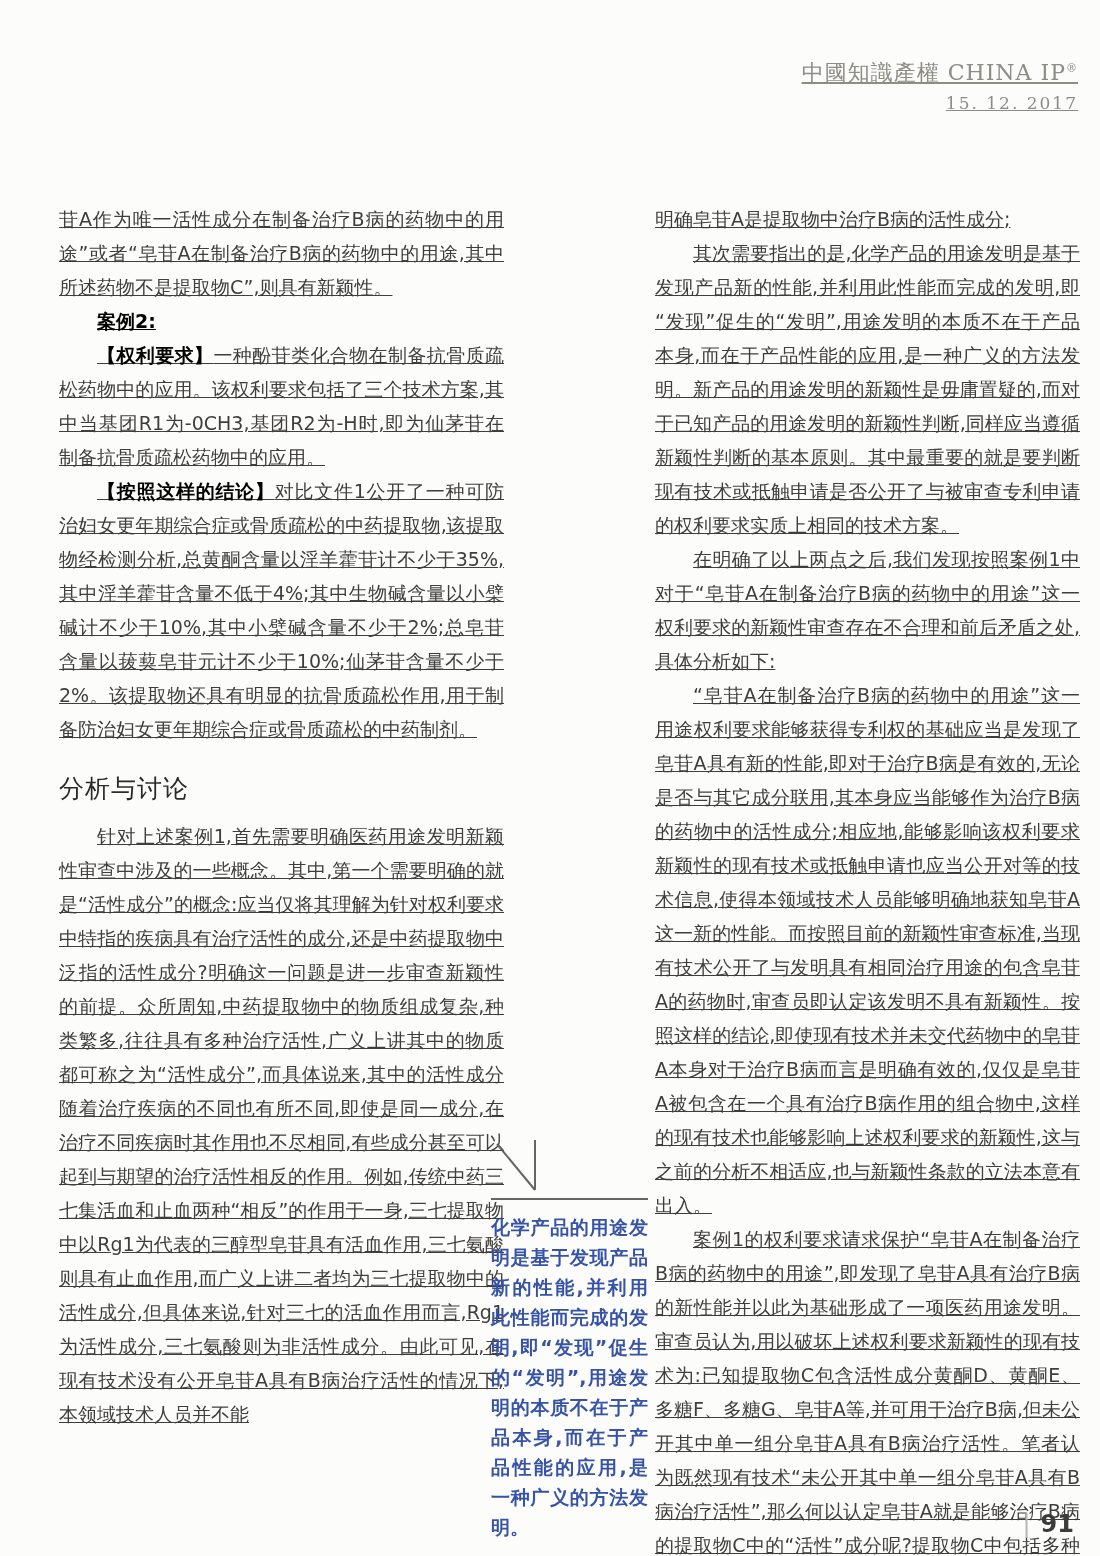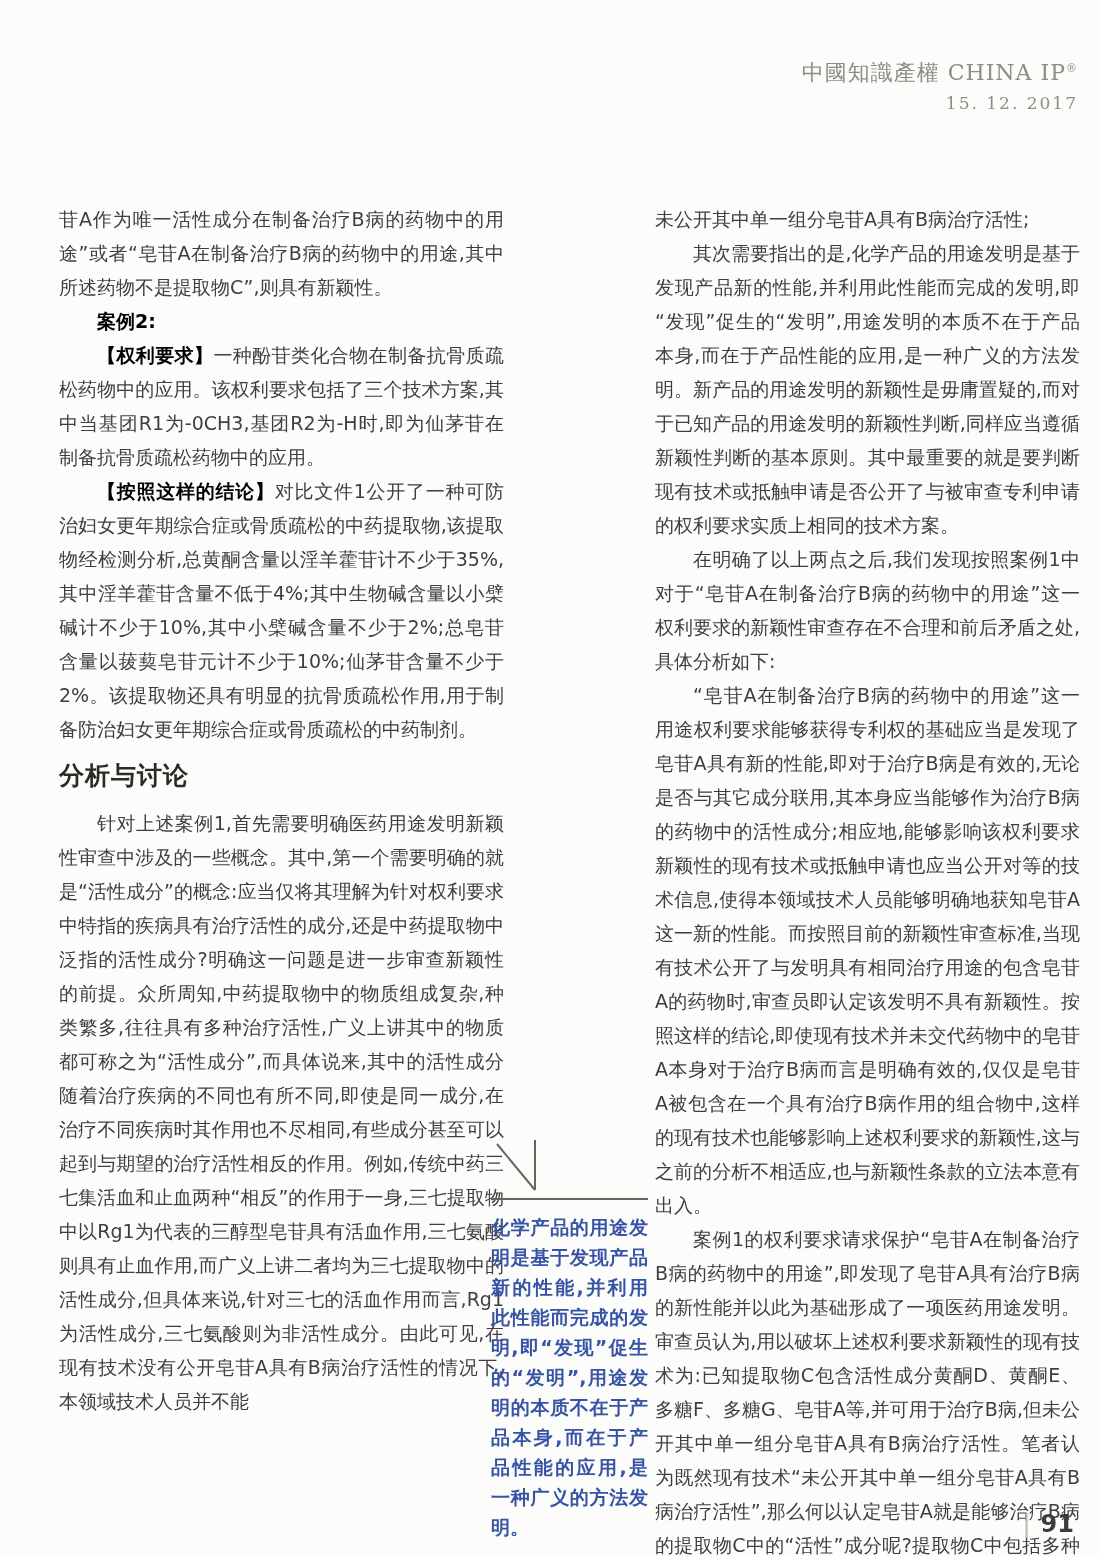--- a/index.html
+++ b/index.html
@@ -12,38 +12,39 @@
   }
   .edge-shadow {
     position:absolute; left:0; top:0; bottom:0; width:34px;
     background:linear-gradient(to right, #ffffff 0%, #cccccа 0%, #c9c9c6 18%, rgba(201,201,198,0) 92%);
     pointer-events:none;
   }
   .masthead {
     position:absolute; top:58px; right:22px;
     text-align:right; color:#8d8c85;
     font-family:"DejaVu Serif", serif;
+    text-decoration:underline;
   }
   .masthead .brand { font-size:22px; letter-spacing:1px; }
   .masthead .brand sup { font-size:11px; vertical-align:super; }
   .masthead .date { font-size:17px; margin-top:5px; letter-spacing:2px; }
 
   .col {
     position:absolute; top:202px;
     font-size:19px; line-height:34px; color:#3f3e3c;
     text-align:justify; word-break:break-all; overflow-wrap:anywhere;
   }
   .col-left  { left:59px;  width:445px; }
   .col-right { left:655px; width:425px; }
-  .col p { margin:0; }
+  .col p { margin:0;text-decoration:underline; }
   .col p.indent { text-indent:2em; }
   .label, .bold { font-weight:bold; color:#000000; }
   h2.section {
-    font-size:25px; font-weight:bold; color:#2b2a27;
-    margin:13px 0 13px 0; letter-spacing:1px;
+    font-size:25px; font-weight:normal; color:#2b2a27;
+    margin:26px 0 13px 0; letter-spacing:1px;
     font-family:"DejaVu Sans", sans-serif;
   }
 
   .callout { position:absolute; left:491px; top:1138px; width:157px; }
   .callout .arrow-wrap { height:58px; margin-left:2px; }
   .callout .rule { border-top:2px solid #666560; margin-top:2px; margin-bottom:12px; }
   .callout p {
     color:#3753a6; font-weight:bold;
     font-size:19px; line-height:30px;
     text-align:justify; word-break:break-all; overflow-wrap:anywhere;
@@ -79,21 +80,21 @@
     <svg width="56" height="58" viewBox="0 0 56 58" aria-hidden="true">
       <line x1="4" y1="6" x2="42" y2="52" stroke="#666560" stroke-width="2"></line>
       <line x1="42" y1="2" x2="42" y2="52" stroke="#666560" stroke-width="2"></line>
     </svg>
   </div>
   <div class="rule"></div>
   <p>化学产品的用途发明是基于发现产品新的性能,并利用此性能而完成的发明,即“发现”促生的“发明”,用途发明的本质不在于产品本身,而在于产品性能的应用,是一种广义的方法发明。</p>
 </aside>
 
 <section class="col col-right">
-  <p>未公开其中单一组分皂苷A具有B病治疗活性;</p>
+  <p>明确皂苷A是提取物中治疗B病的活性成分;</p>
   <p class="indent">其次需要指出的是,化学产品的用途发明是基于发现产品新的性能,并利用此性能而完成的发明,即“发现”促生的“发明”,用途发明的本质不在于产品本身,而在于产品性能的应用,是一种广义的方法发明。新产品的用途发明的新颖性是毋庸置疑的,而对于已知产品的用途发明的新颖性判断,同样应当遵循新颖性判断的基本原则。其中最重要的就是要判断现有技术或抵触申请是否公开了与被审查专利申请的权利要求实质上相同的技术方案。</p>
   <p class="indent">在明确了以上两点之后,我们发现按照案例1中对于“皂苷A在制备治疗B病的药物中的用途”这一权利要求的新颖性审查存在不合理和前后矛盾之处,具体分析如下:</p>
   <p class="indent">“皂苷A在制备治疗B病的药物中的用途”这一用途权利要求能够获得专利权的基础应当是发现了皂苷A具有新的性能,即对于治疗B病是有效的,无论是否与其它成分联用,其本身应当能够作为治疗B病的药物中的活性成分;相应地,能够影响该权利要求新颖性的现有技术或抵触申请也应当公开对等的技术信息,使得本领域技术人员能够明确地获知皂苷A这一新的性能。而按照目前的新颖性审查标准,当现有技术公开了与发明具有相同治疗用途的包含皂苷A的药物时,审查员即认定该发明不具有新颖性。按照这样的结论,即使现有技术并未交代药物中的皂苷A本身对于治疗B病而言是明确有效的,仅仅是皂苷A被包含在一个具有治疗B病作用的组合物中,这样的现有技术也能够影响上述权利要求的新颖性,这与之前的分析不相适应,也与新颖性条款的立法本意有出入。</p>
   <p class="indent">案例1的权利要求请求保护“皂苷A在制备治疗B病的药物中的用途”,即发现了皂苷A具有治疗B病的新性能并以此为基础形成了一项医药用途发明。审查员认为,用以破坏上述权利要求新颖性的现有技术为:已知提取物C包含活性成分黄酮D、黄酮E、多糖F、多糖G、皂苷A等,并可用于治疗B病,但未公开其中单一组分皂苷A具有B病治疗活性。笔者认为既然现有技术“未公开其中单一组分皂苷A具有B病治疗活性”,那么何以认定皂苷A就是能够治疗B病的提取物C中的“活性”成分呢?提取物C中包括多种成分,虽然其综合起来具有治疗B病的活性,但是并不能必然推知其中每一种成分均单独具有治疗B病的活性。也就是</p>
 </section>
 
 <footer class="pagenum">
   <span class="bar">|</span><span class="num">91</span>
 </footer>
 

